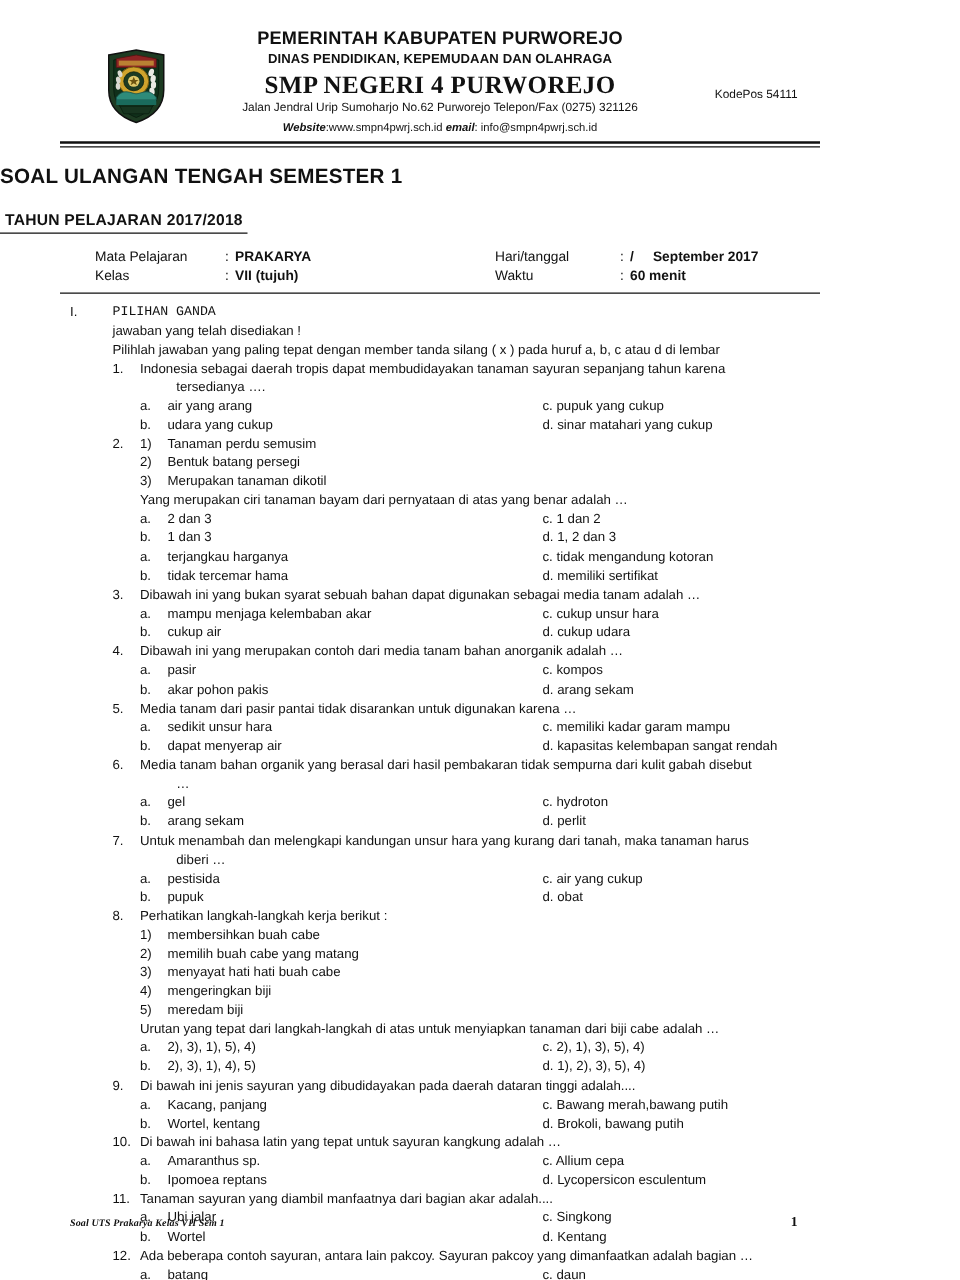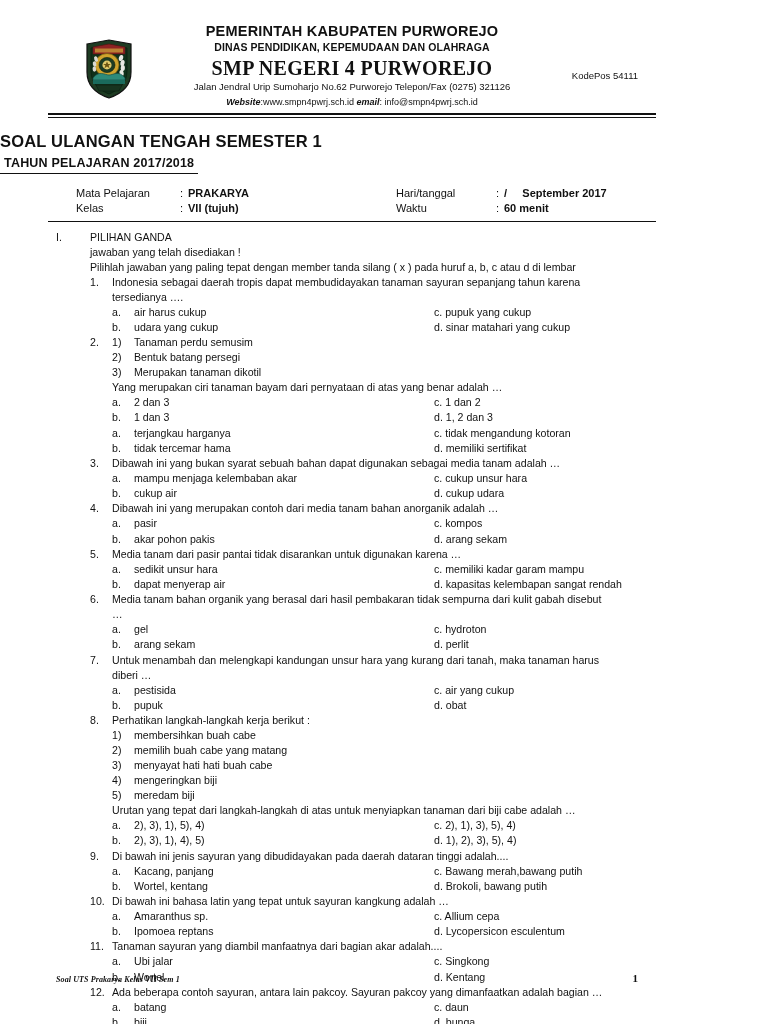--- a/index.html
+++ b/index.html
@@ -85,21 +85,21 @@
   }
   .exam-title .t1 {
     font-size: 16.5px;
     font-weight: bold;
     letter-spacing: 0.2px;
   }
   .exam-title .t2 {
     font-size: 12.5px;
     font-weight: bold;
     letter-spacing: 0.2px;
-    margin-top: 5px;
+    margin-top: 18px;
     display: inline-block;
     padding: 0 4px 3px 4px;
     border-bottom: 1.6px solid #111;
   }
 
   
   .meta {
     margin: 13px 66px 0 76px;
     font-size: 11px;
     display: grid;
@@ -122,21 +122,21 @@
     line-height: 1.42;
   }
   .section-head {
     display: flex;
     margin-bottom: 0px;
   }
   .section-head .rn {
     width: 34px;
     flex: 0 0 34px;
   }
-  .section-head .sh-body { flex: 1 1 auto; }
+  .section-head .sh-body { flex: 1 1 auto; font-family: Liberation Mono, monospace; }
   .instr {
     margin-left: 34px;
     margin-bottom: 0px;
   }
 
   .q {
     display: flex;
     align-items: flex-start;
     margin-left: 34px;
   }
@@ -172,21 +172,21 @@
   }
   .opts .col-a .ol { flex: 0 0 22px; width: 22px; }
   .opts .col-c {
     position: absolute;
     left: 322px;
     top: 0;
     white-space: nowrap;
   }
 
   .cont {
-    margin-left: 56px;
+    margin-left: 85px;
   }
 
   
   .footer {
     position: absolute;
     left: 56px;
     right: 66px;
     bottom: 40px;
     display: flex;
     align-items: baseline;
@@ -284,21 +284,21 @@
     <div id="questions-root">
         <div>
           <div class="q">
             <div class="num">1.</div>
             <div class="qtext">Indonesia sebagai daerah tropis dapat membudidayakan tanaman sayuran sepanjang tahun karena</div>
           </div>
           <div class="cont">tersedianya ….</div>
           <div class="opts">
             <div class="col-a">
               <div class="ol">a.</div>
-              <div>air harus cukup</div>
+              <div>air yang arang</div>
             </div>
             <div class="col-c">c. pupuk yang cukup</div>
           </div>
           <div class="opts">
             <div class="col-a">
               <div class="ol">b.</div>
               <div>udara yang cukup</div>
             </div>
             <div class="col-c">d. sinar matahari yang cukup</div>
           </div>

